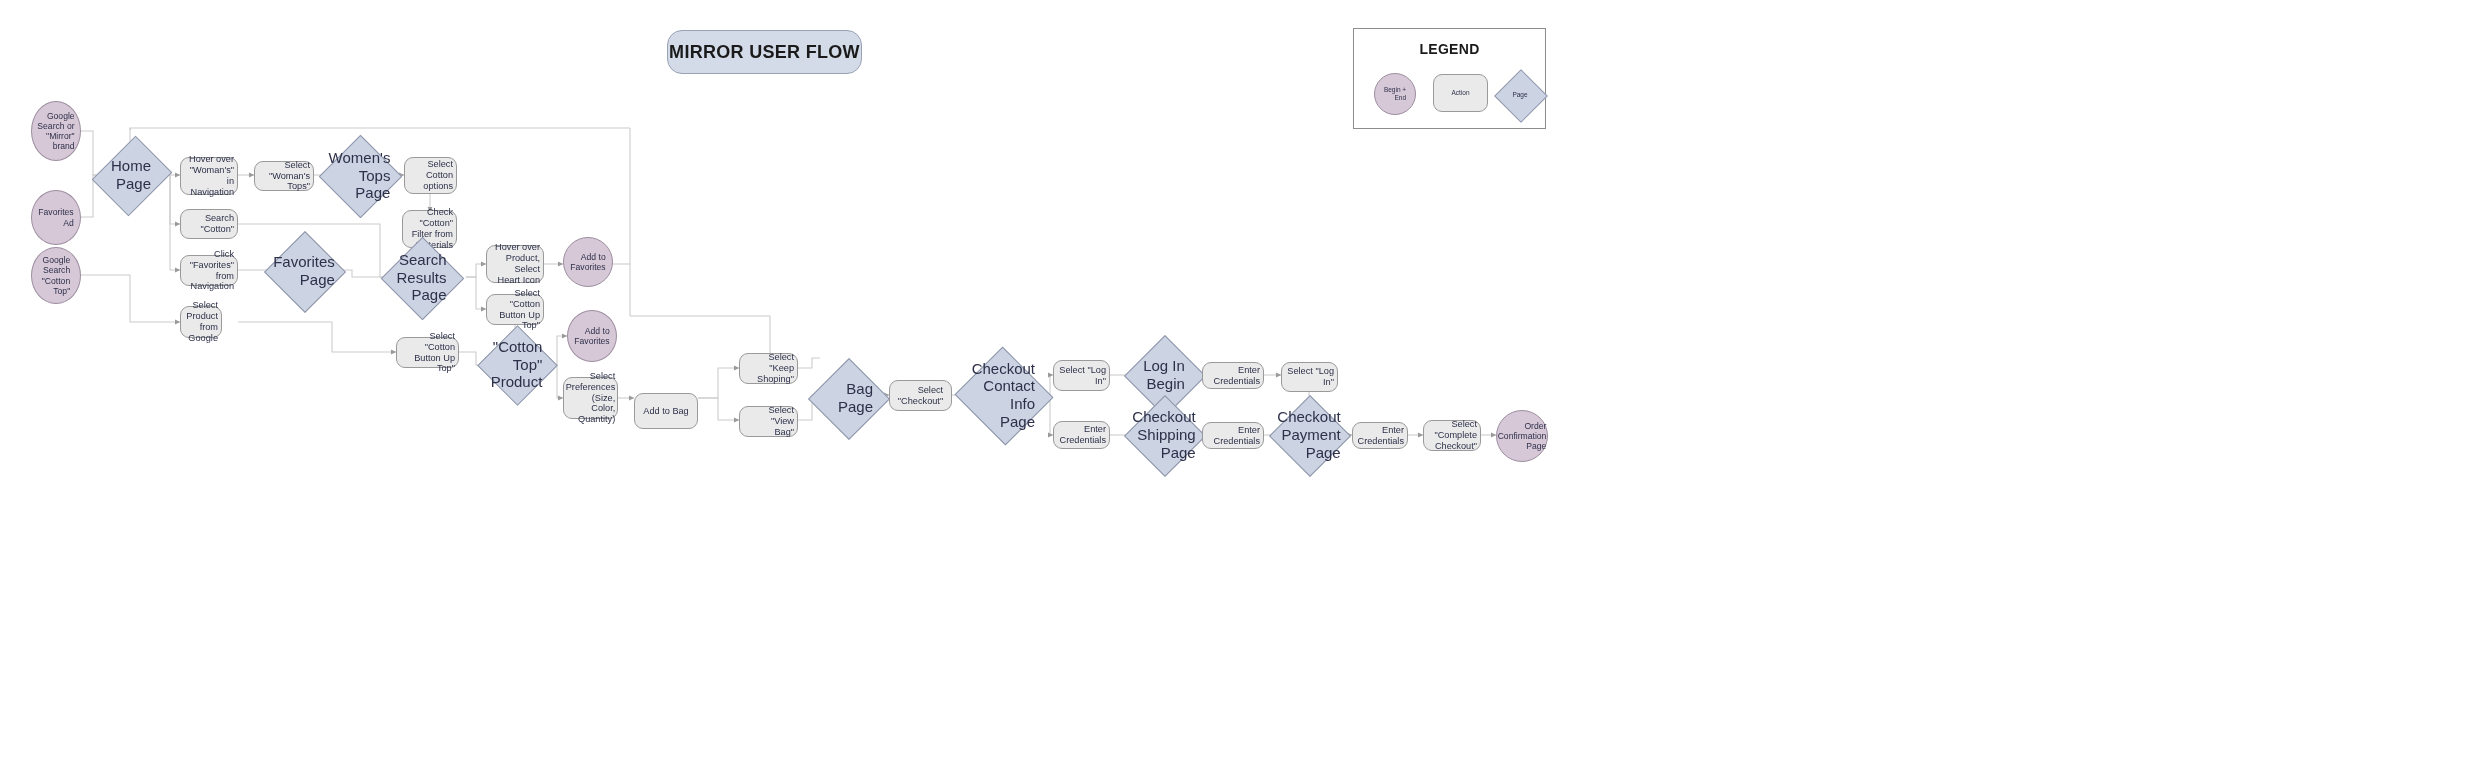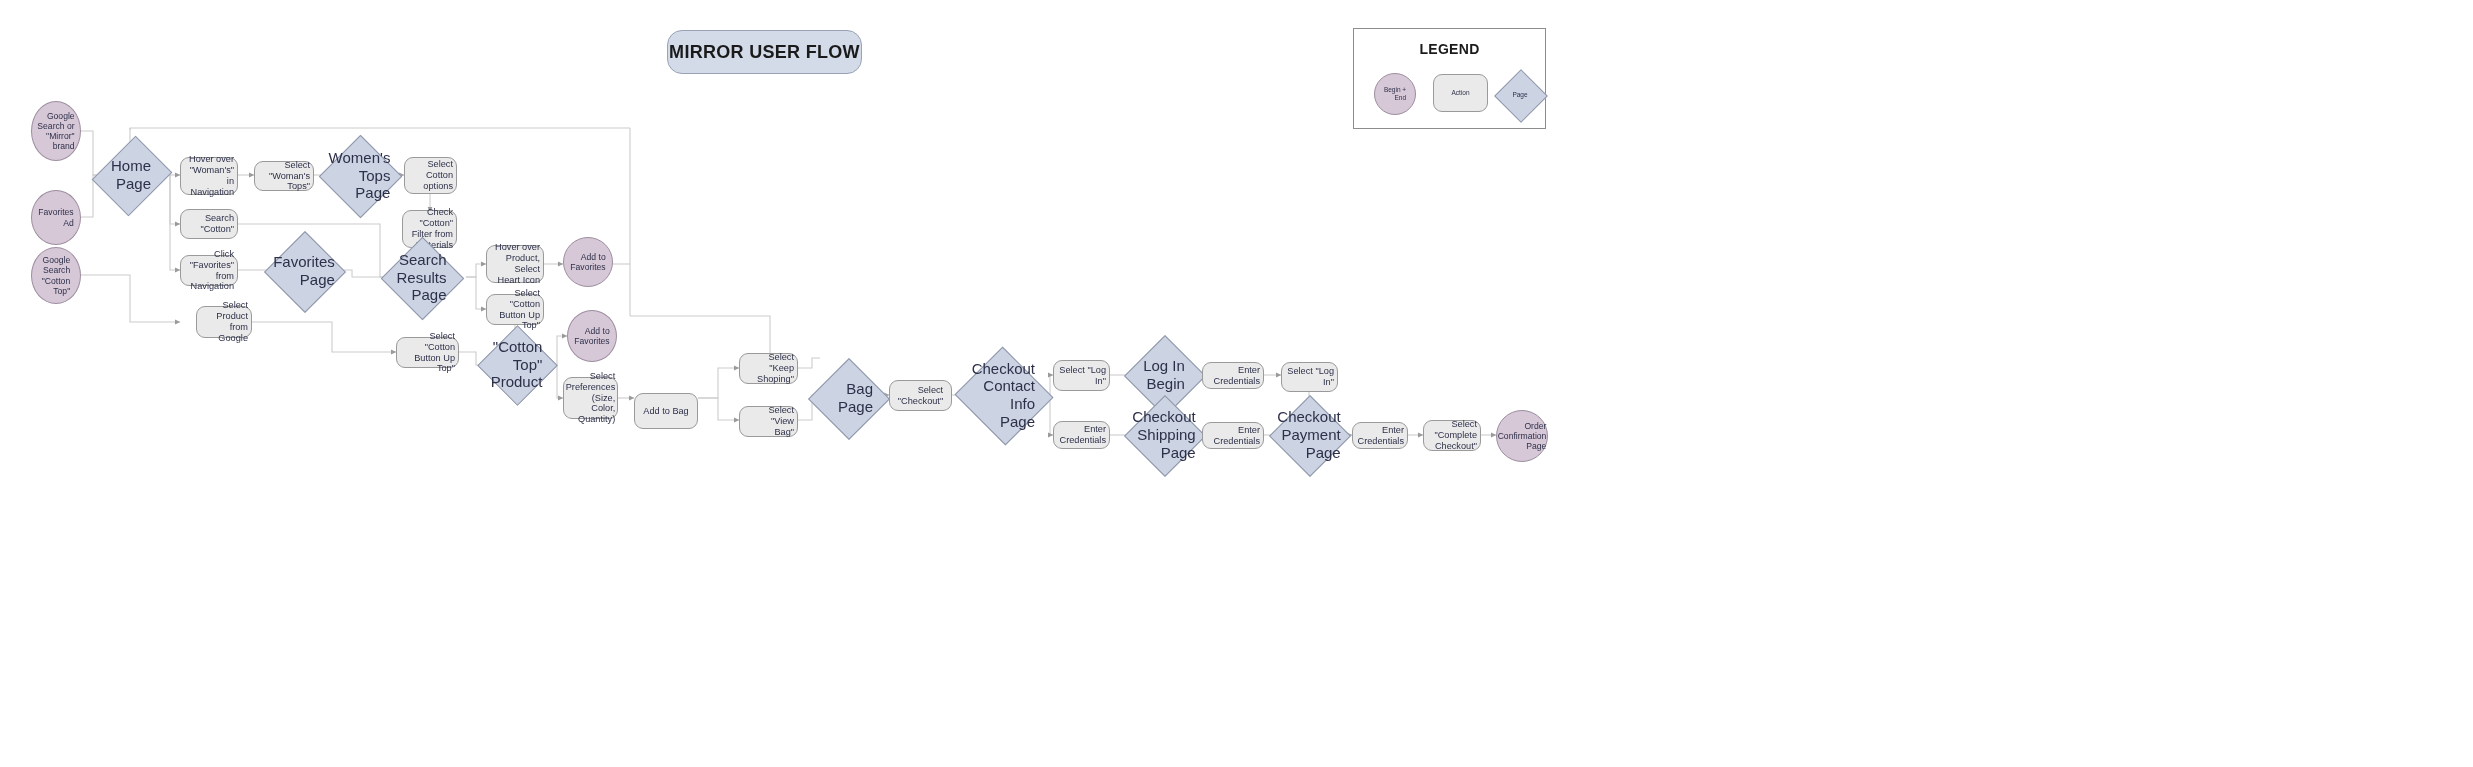--- a/index.html
+++ b/index.html
@@ -220,21 +220,21 @@
   <div class="node action" style="left:180px;top:255px;width:58px;height:31px">
     <span class="lbl w-auto">Click "Favorites"
 from Navigation</span>
   </div>
   <div class="node page" style="left:276px;top:243px;width:56px;height:56px">
     <span class="dia"></span>
     <span class="lbl w-auto">Favorites
 Page</span>
   </div>
 
-  <div class="node action" style="left:196px;top:306px;width:56px;height:32px">
+  <div class="node action" style="left:180px;top:306px;width:42px;height:32px">
     <span class="lbl w-auto">Select Product
 from Google</span>
   </div>
 
   <div class="node page" style="left:393px;top:249px;width:57px;height:57px">
     <span class="dia"></span>
     <span class="lbl w-auto">Search
 Results
 Page</span>
   </div>

